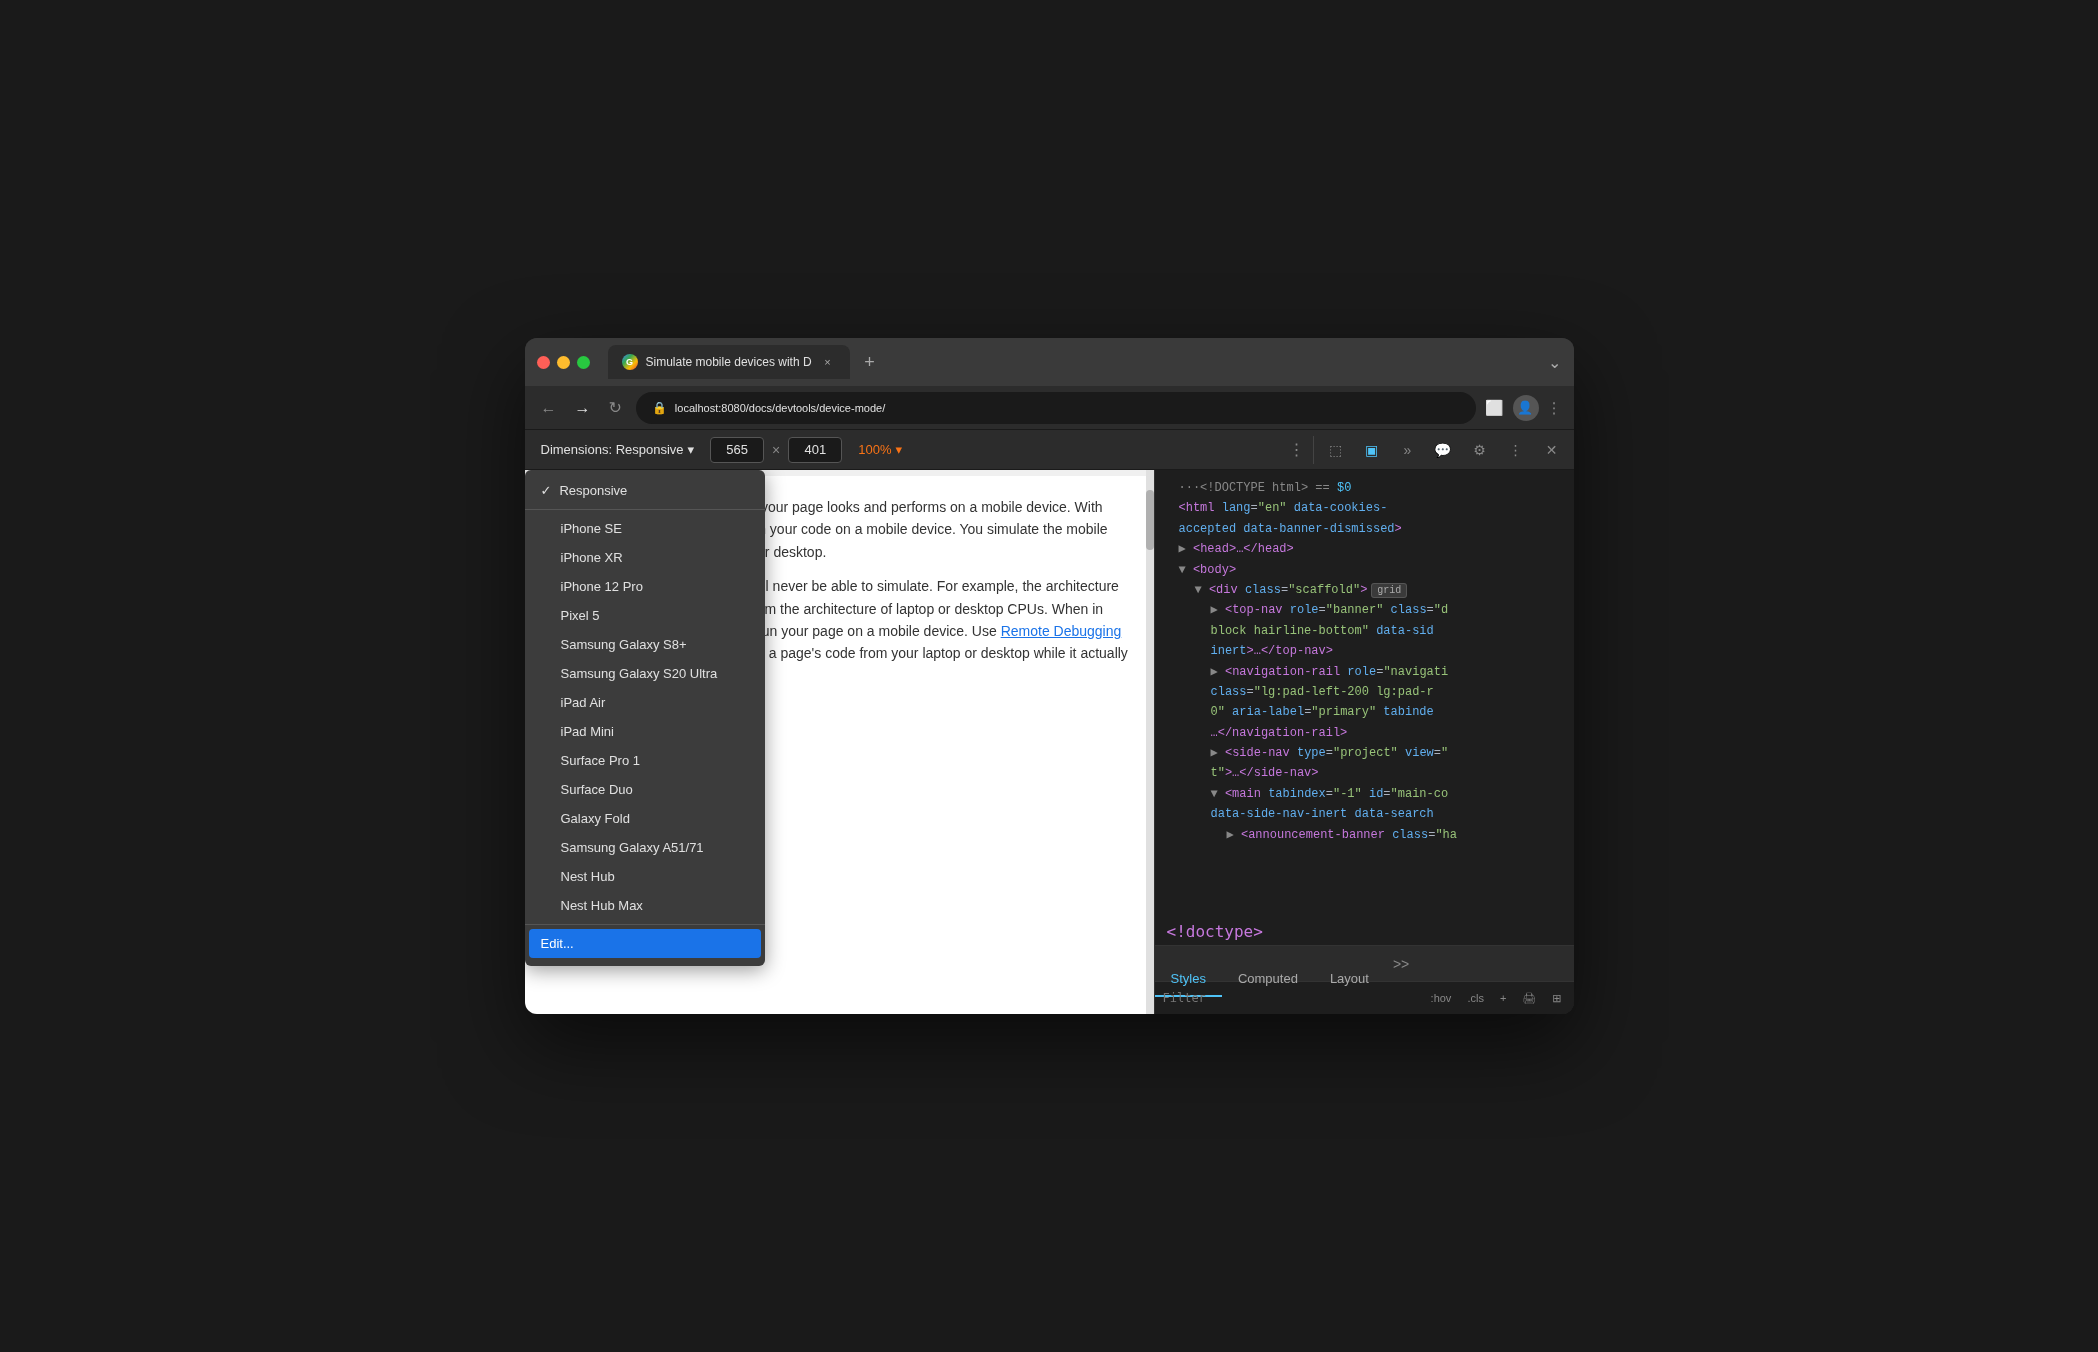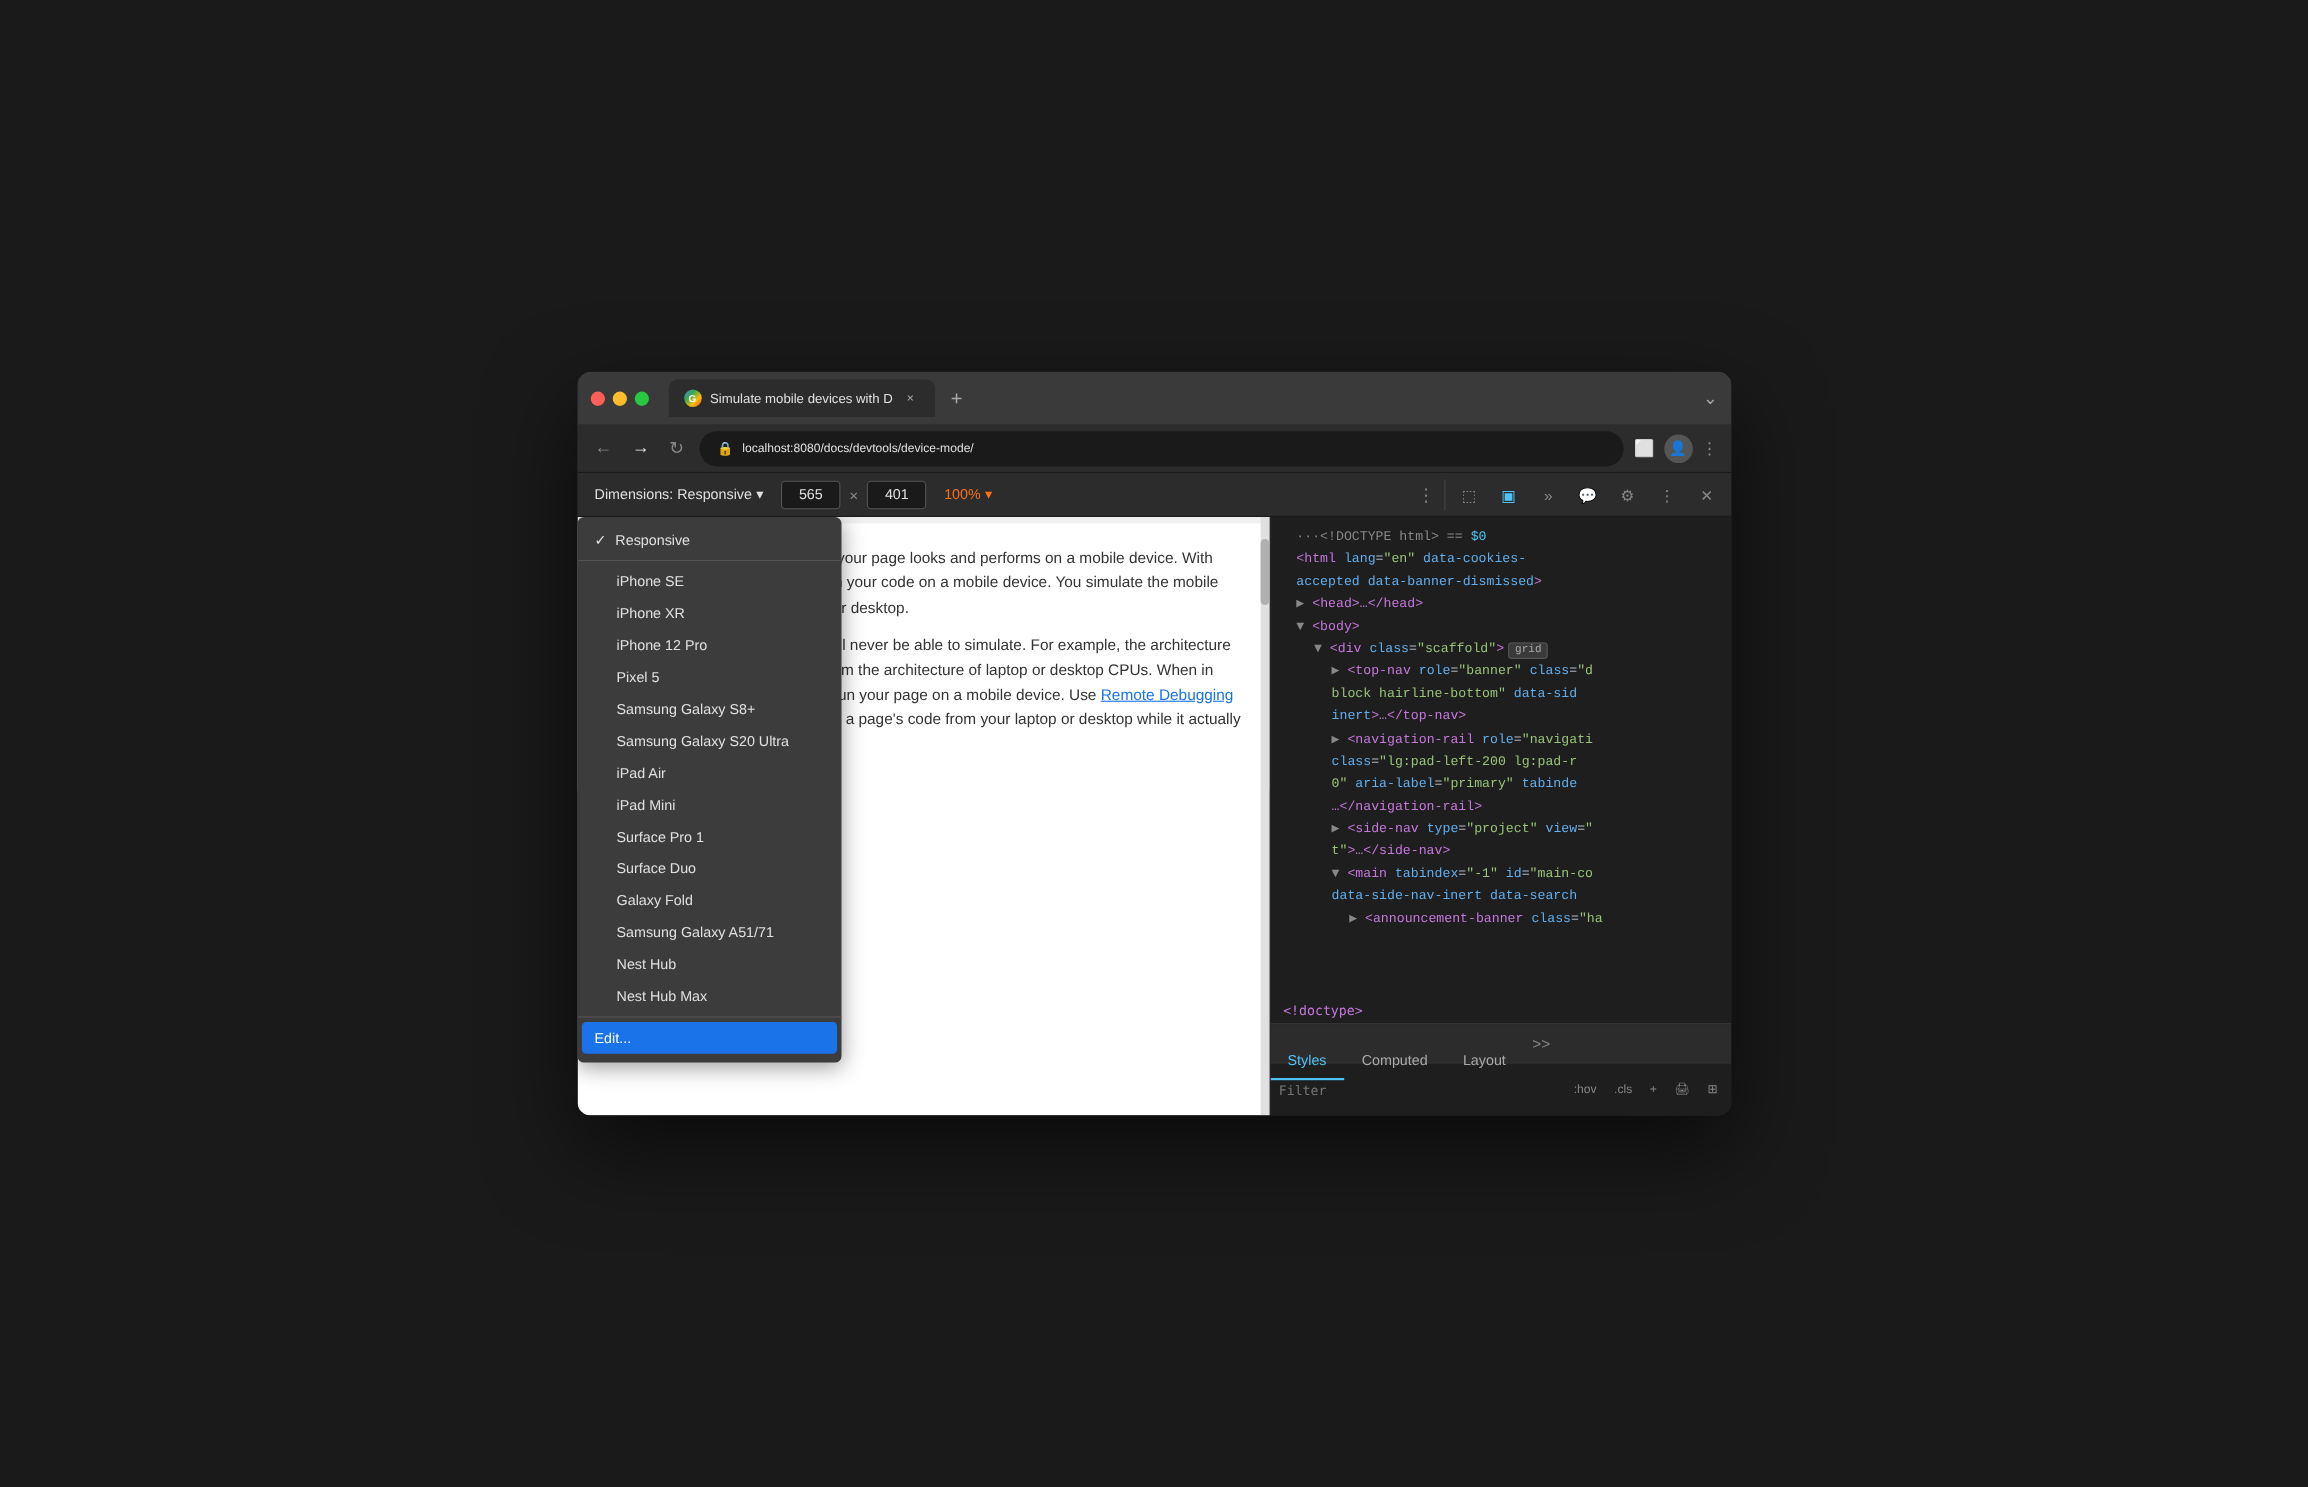--- a/index.html
+++ b/index.html
@@ -383,21 +383,21 @@
     .tree-arrow { color: #888; cursor: pointer; }
     .indent-1 { padding-left: 24px; }
     .indent-2 { padding-left: 40px; }
     .indent-3 { padding-left: 56px; }
     .indent-4 { padding-left: 72px; }
 
     .doctype-line {
       color: #888;
       padding: 4px 12px;
       font-family: 'Menlo', monospace;
-      font-size: 12px;
+      font-size: 16px;
     }
 
     
     .bottom-panel {
       border-top: 1px solid #333;
       flex-shrink: 0;
     }
 
     .bottom-tabs {
       display: flex;
@@ -429,21 +429,21 @@
       font-size: 14px;
       cursor: pointer;
     }
 
     .filter-bar {
       display: flex;
       align-items: center;
       padding: 4px 8px;
       background: #1e1e1e;
       gap: 8px;
-      height: 47px;
+      height: 32px;
     }
 
     .filter-input {
       flex: 1;
       background: transparent;
       border: none;
       color: #e0e0e0;
       font-size: 12px;
       outline: none;
       font-family: 'Menlo', monospace;

